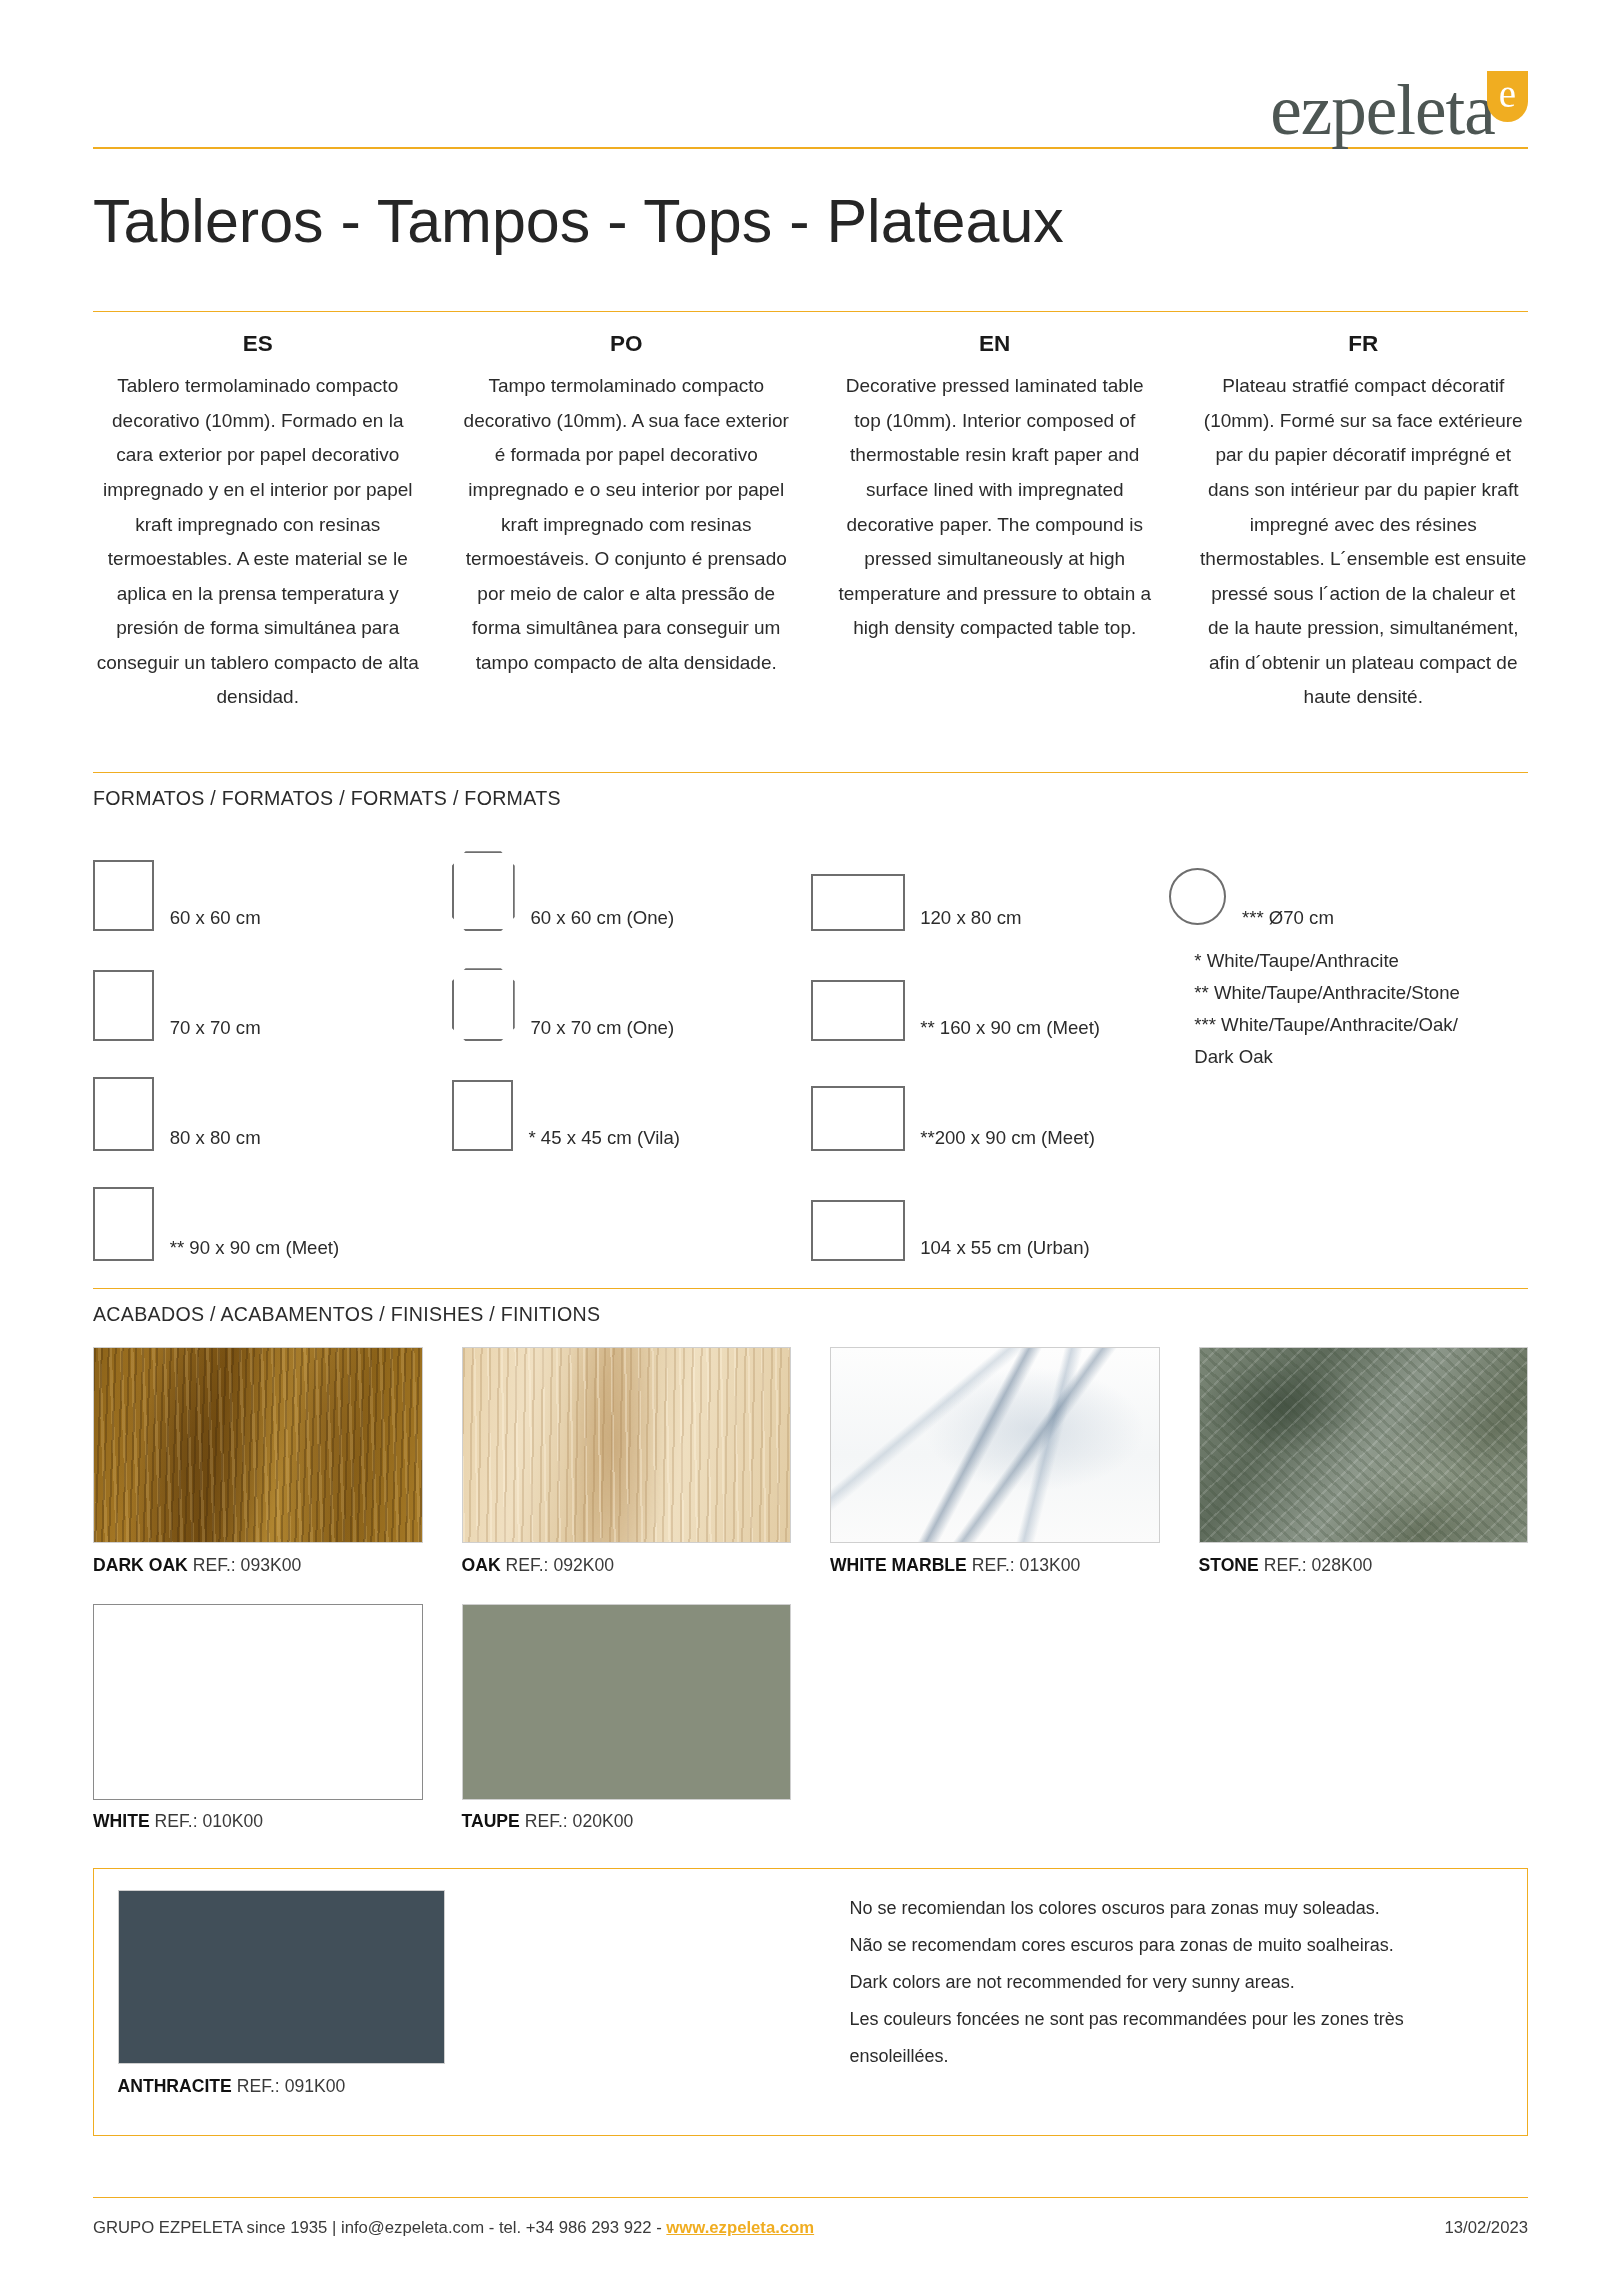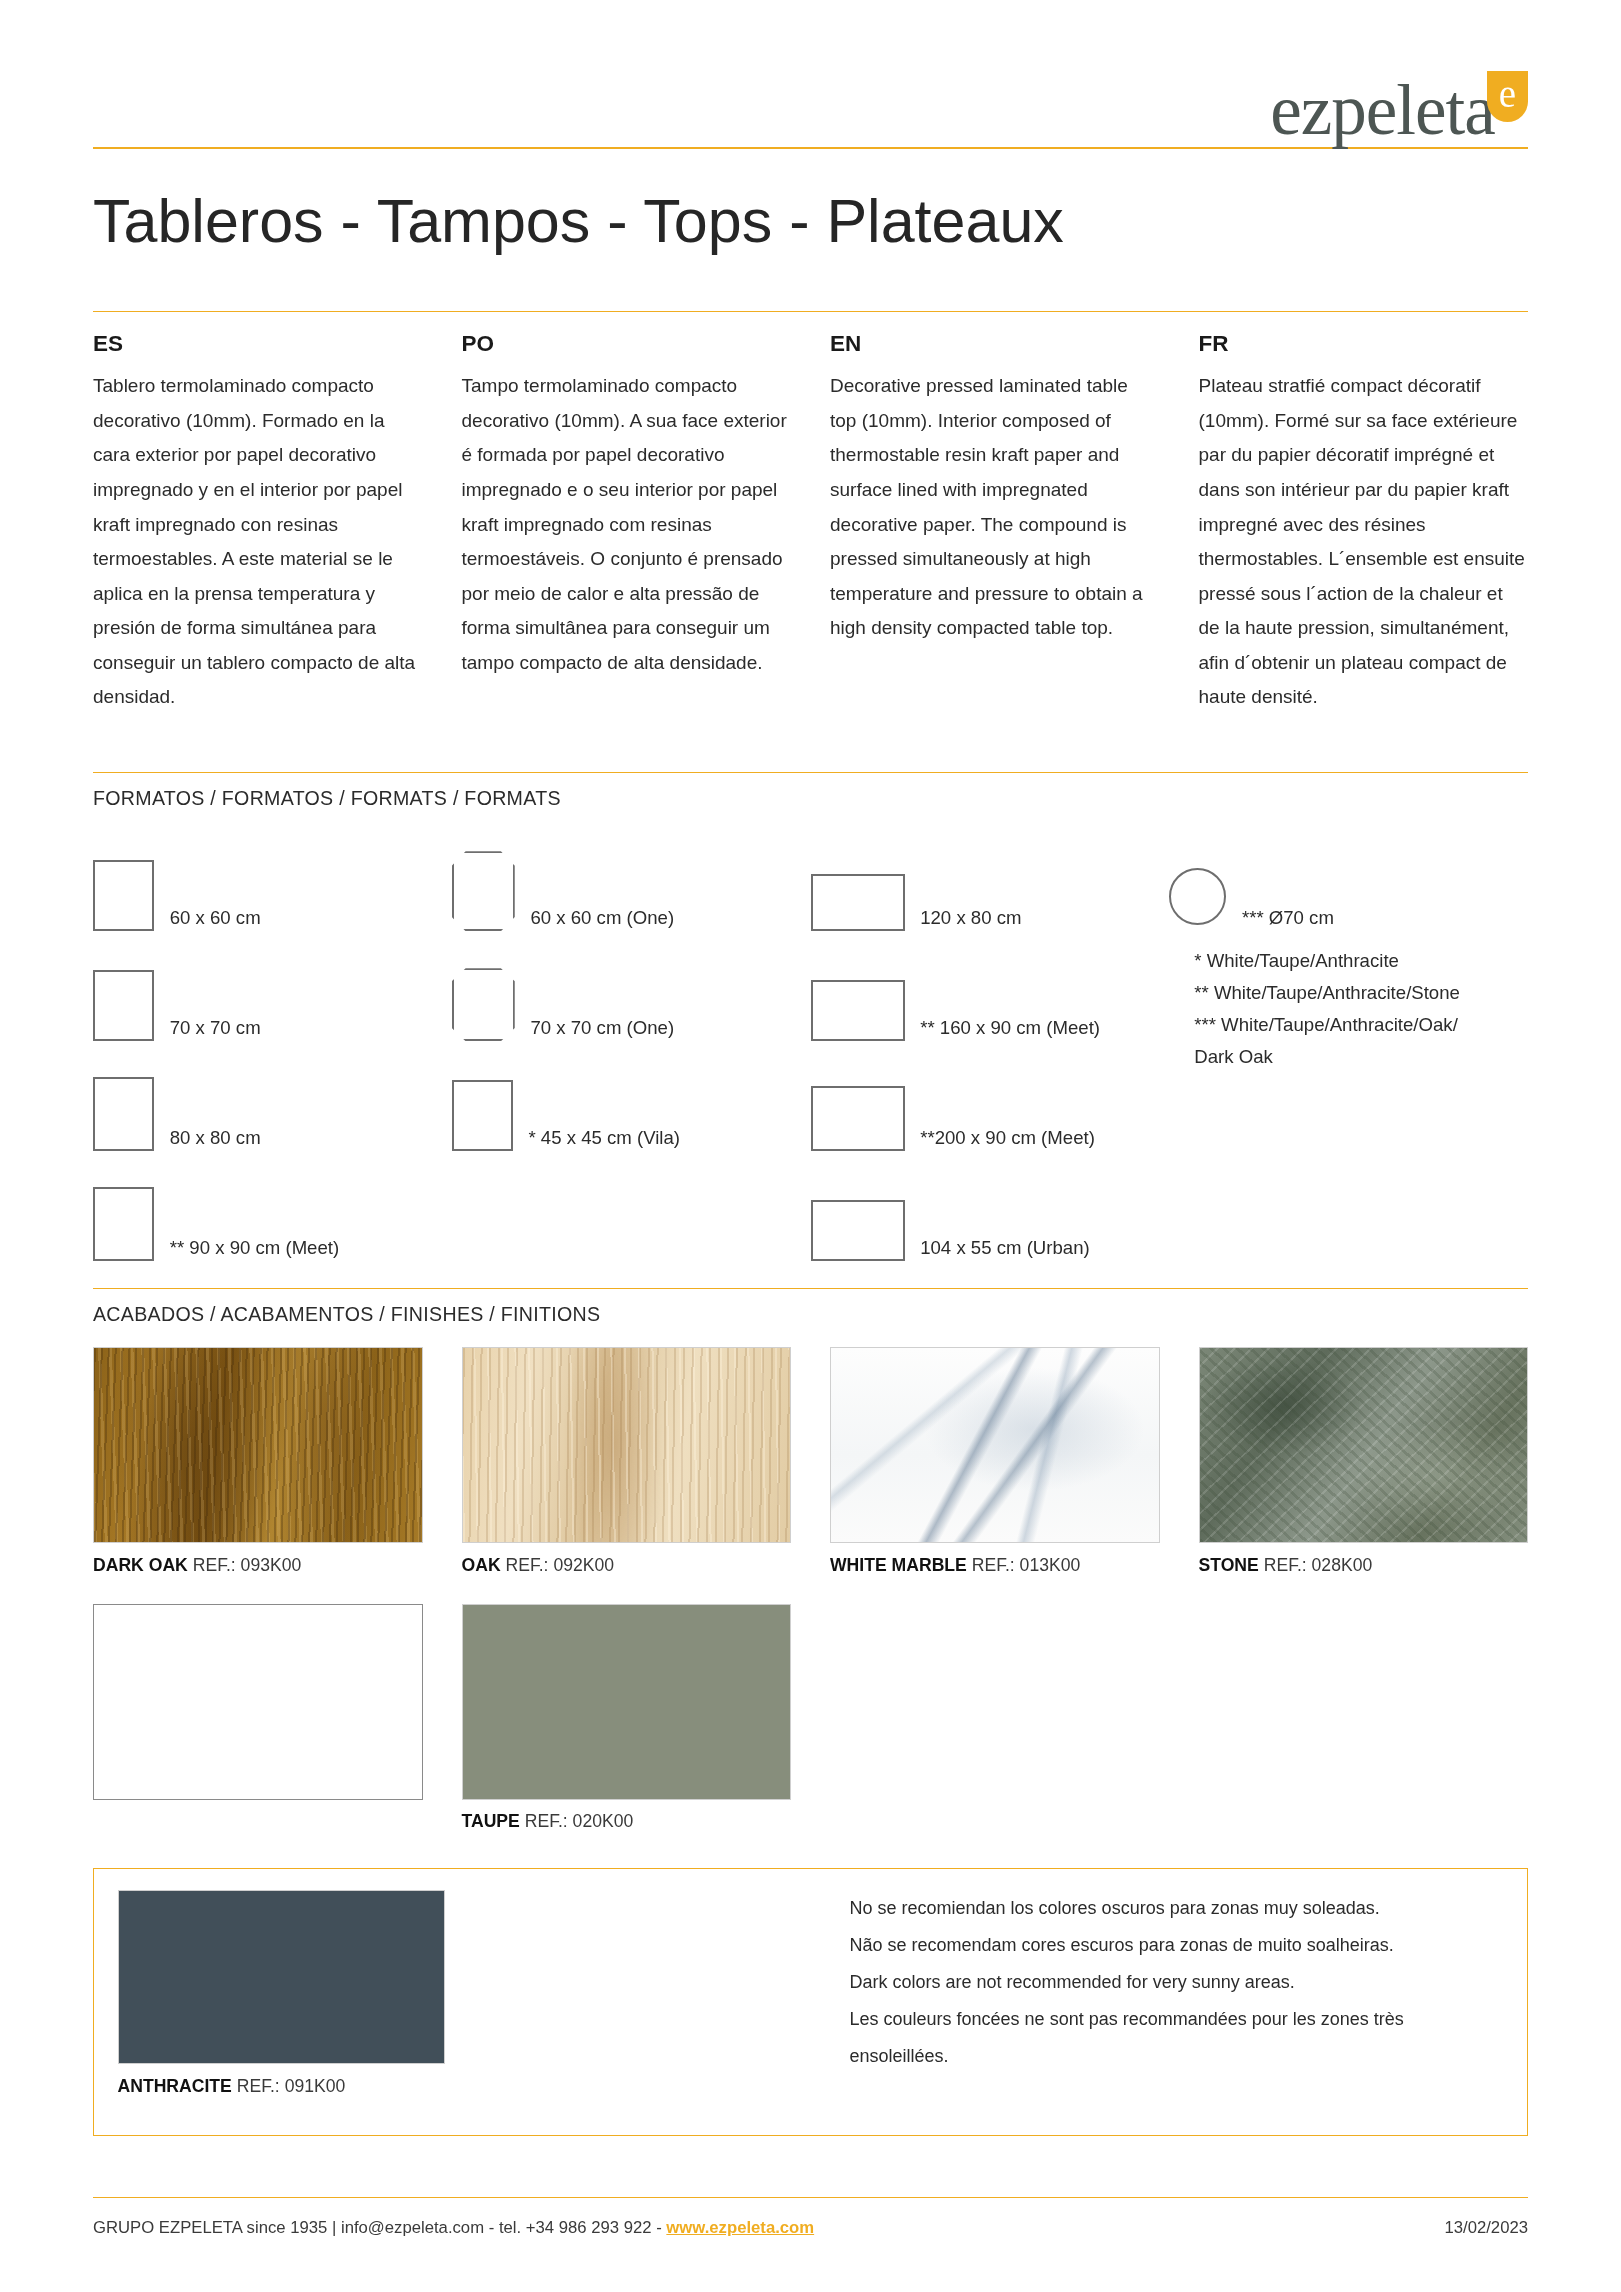--- a/index.html
+++ b/index.html
@@ -59,20 +59,21 @@
     white-space: nowrap;
   }
 
   
   .lang-wrap { margin-top: 3.9px; }
   .lang-cols {
     display: grid;
     grid-template-columns: repeat(4, 1fr);
     column-gap: 39px;
     padding-top: 19.6px;
+    text-align: center;
   }
   .lang-code {
     font-size: 22.5px;
     font-weight: bold;
     color: #1a1a1a;
     margin-bottom: 11.8px;
   }
   .lang-body {
     font-size: 19px;
     line-height: 1.82;
@@ -378,20 +379,24 @@
       <div>
         <div class="swatch tex-stone"></div>
         <div class="swatch-caption">
           <b>STONE</b>
           <span class="ref">REF.: 028K00</span>
         </div>
       </div>
 
       <div>
         <div class="swatch tex-white"></div>
+        <div class="swatch-caption">
+          <b>WHITE</b>
+          <span class="ref">REF.: 010K00</span>
+        </div>
       </div>
       <div>
         <div class="swatch tex-taupe"></div>
         <div class="swatch-caption">
           <b>TAUPE</b>
           <span class="ref">REF.: 020K00</span>
         </div>
       </div>
       <div></div>
       <div></div>

